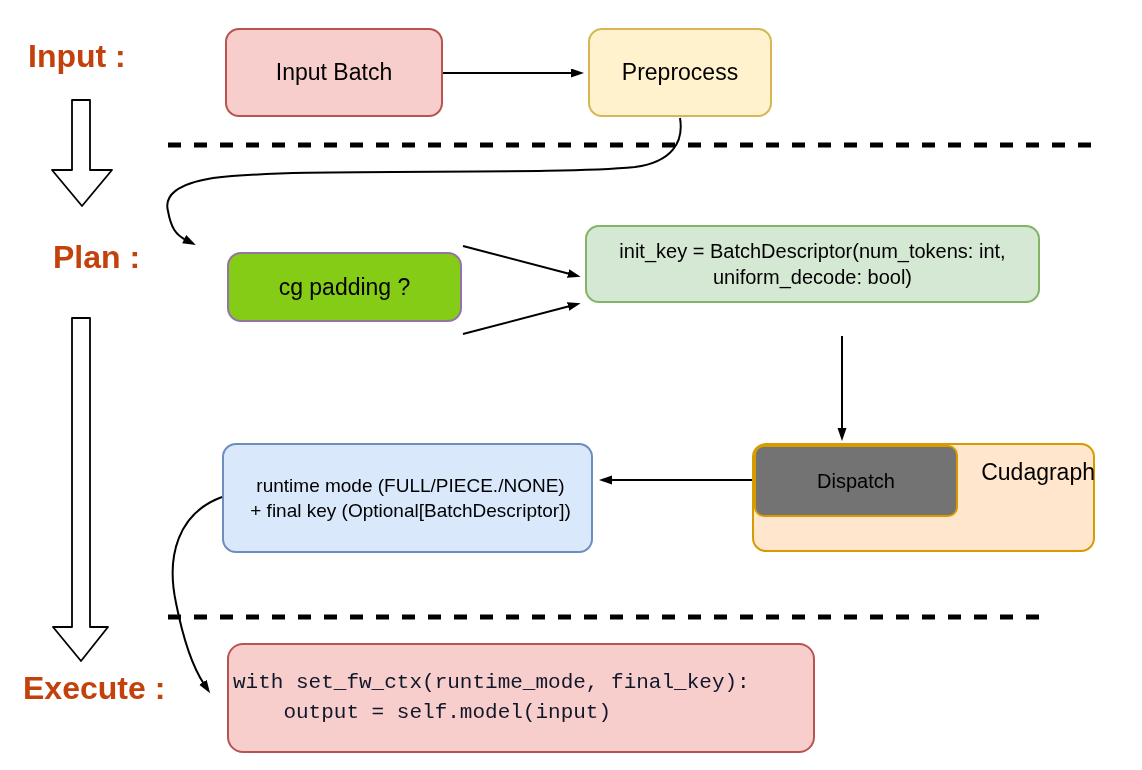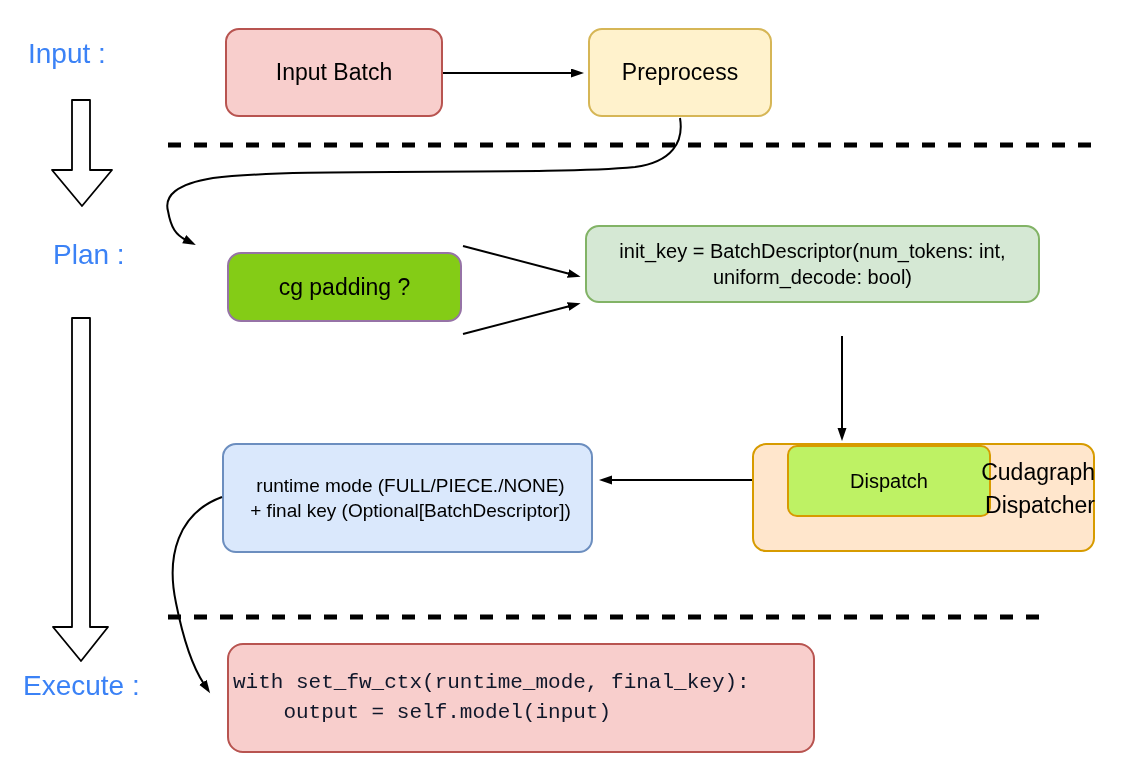--- a/index.html
+++ b/index.html
@@ -8,21 +8,21 @@
     font-family:"Liberation Sans", sans-serif; overflow:hidden;
   }
   .node {
     position:absolute; box-sizing:border-box;
     border:2px solid #000; border-radius:14px;
     display:flex; flex-direction:column; align-items:center; justify-content:center;
     text-align:center; color:#000; line-height:1.32;
   }
   .node span { display:block; white-space:pre; }
   .stage-label {
-    position:absolute; font-weight:normal; font-size:28px; color:#3b82f6; white-space:nowrap;
+    position:absolute; font-weight:bold; font-size:32px; color:#c2410c; white-space:nowrap;
   }
   .fs23 { font-size:23px; }
   .fs20 { font-size:20px; }
   .fs19 { font-size:19px; }
   .code-node {
     align-items:flex-start; justify-content:center; text-align:left;
     font-family:"Liberation Mono","DejaVu Sans Mono",monospace;
     font-size:21px; line-height:30px; padding-left:4px; border-radius:16px;
   }
   .cud-label {
@@ -61,27 +61,26 @@
     <span>uniform_decode: bool)</span>
   </div>
 
   <div class="node fs19" style="left: 222px; top: 443px; width: 371px; height: 110px; background: rgb(218, 232, 252); border-color: rgb(108, 142, 191); padding-left: 6px;">
     <span>runtime mode (FULL/PIECE./NONE)</span>
     <span>+ final key (Optional[BatchDescriptor])</span>
   </div>
 
   <div class="node" style="left: 752px; top: 443px; width: 343px; height: 109px; background: rgb(255, 230, 204); border-color: rgb(215, 155, 0);"></div>
 
-  <div class="node fs20" style="left: 787px; top: 445px; width: 204px; height: 72px; border-radius: 10px; background: #bef264; border-color: rgb(215, 155, 0);">
+  <div class="node fs20" style="left: 754px; top: 445px; width: 204px; height: 72px; border-radius: 10px; background: #737373; border-color: rgb(215, 155, 0);">
     <span>Dispatch</span>
   </div>
 
   <div class="cud-label">
     <span style="display:block;">Cudagraph</span>
-    <span style="display:block;">Dispatcher</span>
   </div>
 
   <div class="node code-node" style="left: 227px; top: 643px; width: 588px; height: 110px; background: rgb(248, 206, 204); border-color: rgb(184, 84, 80); color: #0f172a;">
     <span>with set_fw_ctx(runtime_mode, final_key):</span>
     <span>    output = self.model(input)</span>
   </div>
 
   <svg class="overlay" viewBox="0 0 1142 770" xmlns="http://www.w3.org/2000/svg">
     <defs>
       <marker id="arrw" markerWidth="14" markerHeight="12" refX="2" refY="4.5" orient="auto" markerUnits="userSpaceOnUse">

